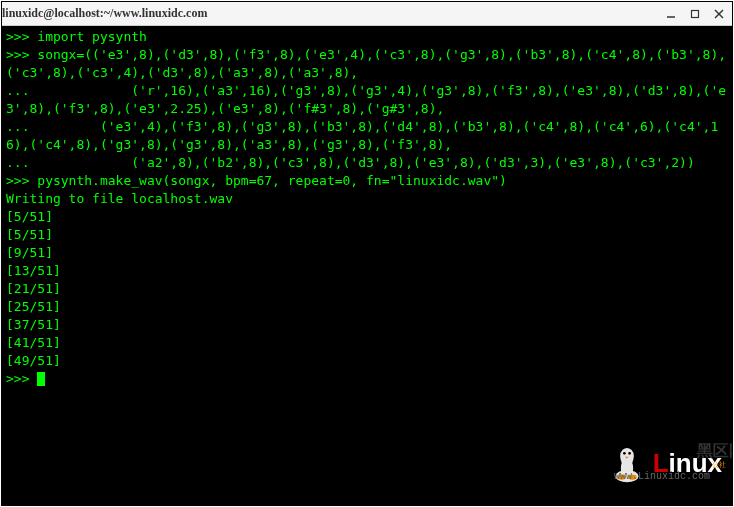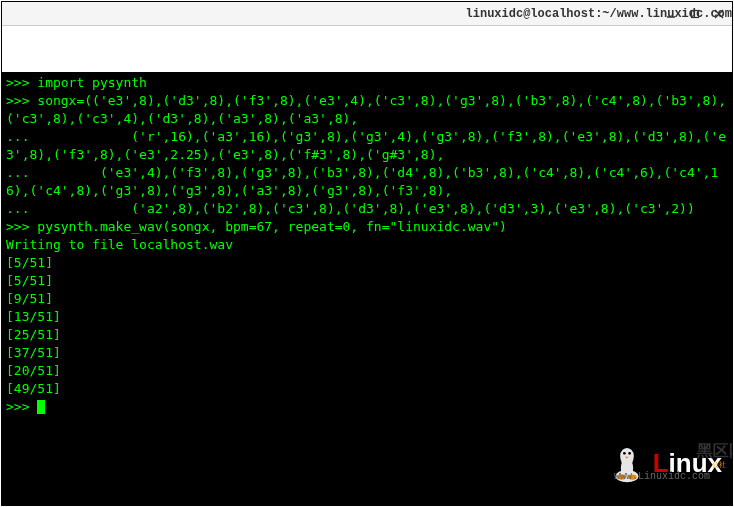--- a/index.html
+++ b/index.html
@@ -23,23 +23,23 @@
       display: flex;
       flex-direction: column;
       position: relative;
     }
     .titlebar {
       height: 24px;
       background: #f5f5f5;
       border-bottom: 1px solid #ccc;
       display: flex;
       align-items: center;
-      justify-content: flex-end;
-      position: relative;
-      font-family: Liberation Mono, monospace;
+      justify-content: flex-start;
+      position: relative;
+      font-family: Liberation Serif, serif;
       font-size: 12px;
       color: #333;
     }
     .title-text {
       font-weight: bold;
     }
     .window-controls {
       position: absolute;
       right: 6px;
       display: flex;
@@ -59,21 +59,20 @@
     .terminal {
       flex: 1;
       background: #000;
       color: #00ff00;
       font-family: "DejaVu Sans Mono", "Courier New", monospace;
       font-size: 13px;
       line-height: 18px;
       padding: 2px 4px;
       overflow: hidden;
       position: relative;
-      margin-top: 46px;
     }
     .term-line {
       white-space: pre-wrap;
       word-break: break-all;
     }
     .prompt {
       white-space: pre;
     }
     .cursor {
       display: inline-block;
@@ -166,23 +165,24 @@
     <div class="term-line">&gt;&gt;&gt; songx=(('e3',8),('d3',8),('f3',8),('e3',4),('c3',8),('g3',8),('b3',8),('c4',8),('b3',8),('c3',8),('c3',4),('d3',8),('a3',8),('a3',8),</div>
     <div class="term-line">...             ('r',16),('a3',16),('g3',8),('g3',4),('g3',8),('f3',8),('e3',8),('d3',8),('e3',8),('f3',8),('e3',2.25),('e3',8),('f#3',8),('g#3',8),</div>
     <div class="term-line">...         ('e3',4),('f3',8),('g3',8),('b3',8),('d4',8),('b3',8),('c4',8),('c4',6),('c4',16),('c4',8),('g3',8),('g3',8),('a3',8),('g3',8),('f3',8),</div>
     <div class="term-line">...             ('a2',8),('b2',8),('c3',8),('d3',8),('e3',8),('d3',3),('e3',8),('c3',2))</div>
     <div class="term-line">&gt;&gt;&gt; pysynth.make_wav(songx, bpm=67, repeat=0, fn="linuxidc.wav")</div>
     <div class="term-line">Writing to file localhost.wav</div>
     <div class="term-line">[5/51]</div>
     <div class="term-line">[5/51]</div>
     <div class="term-line">[9/51]</div>
     <div class="term-line">[13/51]</div>
+    <div class="term-line">[21/51]</div>
     <div class="term-line">[25/51]</div>
     <div class="term-line">[37/51]</div>
-    <div class="term-line">[20/51]</div>
+    <div class="term-line">[41/51]</div>
     <div class="term-line">[49/51]</div>
     <div class="term-line"><span class="prompt">&gt;&gt;&gt; </span><span class="cursor"></span></div>
 
     <div class="watermark">
       <svg class="watermark-logo" viewBox="0 0 100 100">
         <ellipse cx="50" cy="80" rx="26" ry="14" fill="#fff"></ellipse>
         <path d="M 38 50 Q 30 30 40 20 Q 50 12 60 20 Q 70 30 62 50 Q 66 60 62 75 L 38 75 Q 34 60 38 50 Z" fill="#fff"></path>
         <circle cx="44" cy="28" r="3" fill="#000"></circle>
         <circle cx="56" cy="28" r="3" fill="#000"></circle>
         <path d="M 46 34 Q 50 38 54 34 Q 52 40 48 40 Z" fill="#f90"></path>

